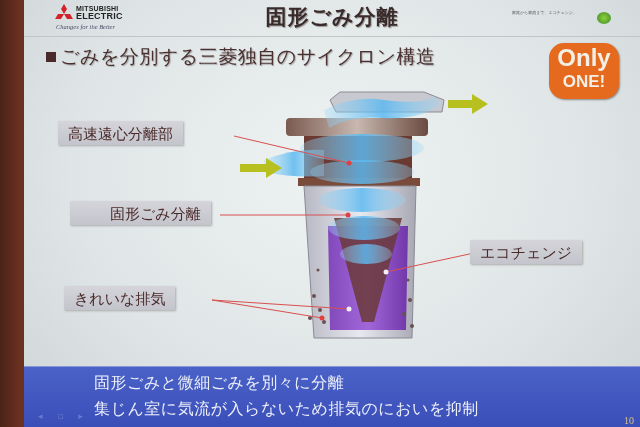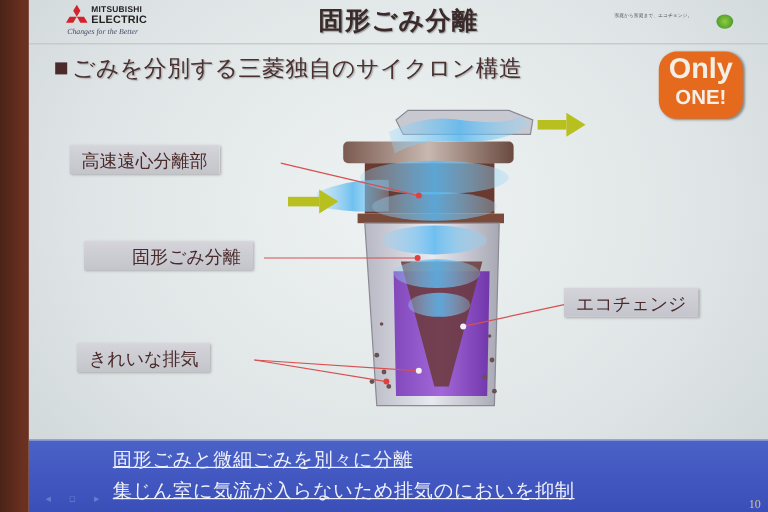--- a/index.html
+++ b/index.html
@@ -14,21 +14,21 @@
   .title{position:absolute;left:0;width:616px;top:3px;text-align:center;font-size:21px;font-weight:bold;color:#3a2a2a;letter-spacing:1px;text-shadow:1px 1px 1px #9a9a9a;}
   .eco{position:absolute;left:488px;top:10px;font-size:4px;color:#555;white-space:nowrap;}
   .eco-badge{position:absolute;left:573px;top:12px;width:14px;height:12px;border-radius:50%;background:radial-gradient(circle,#8fcf3a 0%,#3a8a2a 100%);}
   .subtitle{position:absolute;left:22px;top:44px;font-size:19px;color:#4a3030;text-shadow:1px 1px 1px #aaa;white-space:nowrap;letter-spacing:0.5px;}
   .bullet{display:inline-block;width:10px;height:10px;background:#4a2a2a;margin-right:4px;vertical-align:1px;}
   .only{position:absolute;left:525px;top:43px;width:70px;height:56px;background:#e56a1e;border-radius:15px;color:#f4efe6;font-family:"Liberation Sans",sans-serif;font-weight:bold;text-align:center;line-height:24px;font-size:24px;box-shadow:1px 1px 2px #888;}
   .only .l2{font-size:17px;}
   .label{position:absolute;height:24px;background:linear-gradient(#d4d4da,#c4c4cc);color:#4a2a2a;font-size:15px;line-height:26px;padding:0 10px;box-shadow:1px 1px 2px #aaa;white-space:nowrap;}
   .diagram{position:absolute;left:0;top:0;width:616px;height:360px;pointer-events:none;}
   .bottom{position:absolute;left:0;top:366px;width:616px;height:61px;background:linear-gradient(#4a62c8,#3a4eb8);border-top:1px solid #8a96d8;}
-  .b1,.b2{position:absolute;left:70px;color:#eef0fa;font-size:16px;white-space:nowrap;letter-spacing:0.5px;text-decoration:underline;}
+  .b1,.b2{position:absolute;left:70px;color:#eef0fa;font-size:16px;white-space:nowrap;letter-spacing:0.5px;}
   .b1{top:6px;} .b2{top:32px;}
   .page{position:absolute;right:6px;top:48px;font-family:"Liberation Serif",serif;font-size:10px;color:#d8c090;}
   .navicons{position:absolute;left:14px;top:44px;font-size:9px;color:#6a7ad0;letter-spacing:6px;}
 </style>
 </head>
 <body>
 
 <div class="frame"></div>
 <div class="slide">
 

